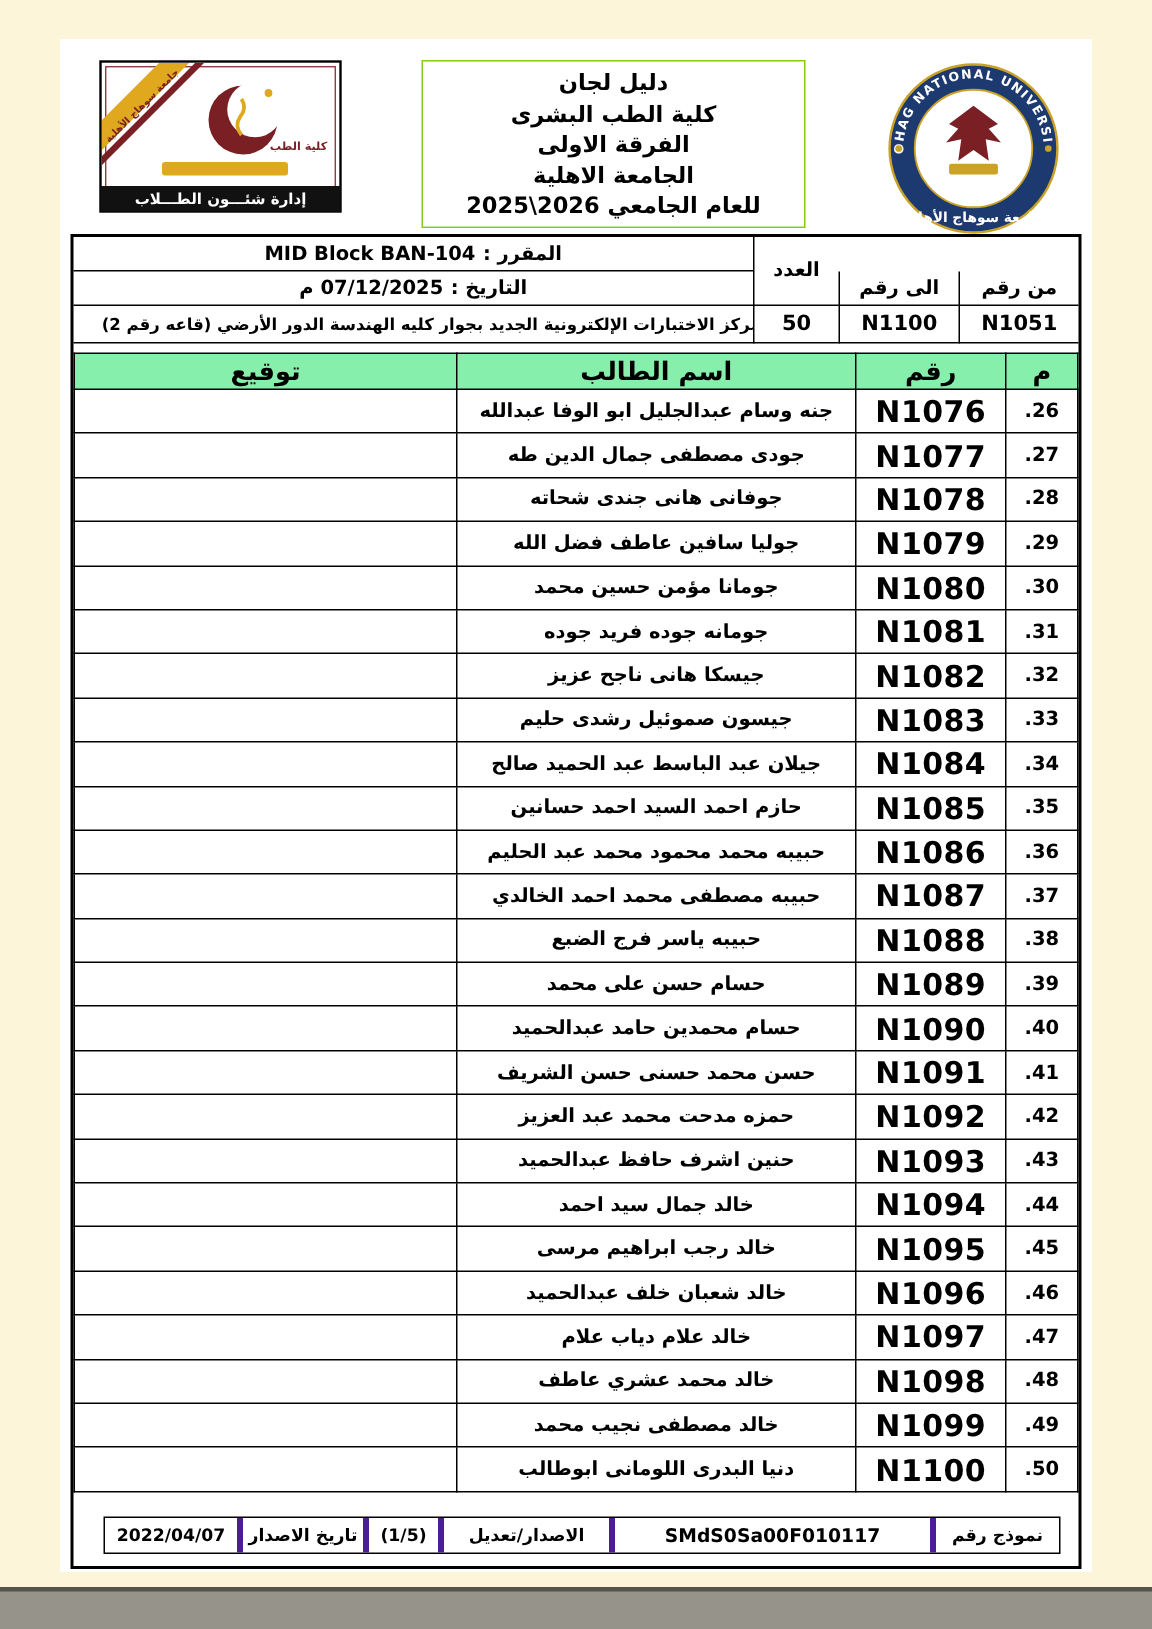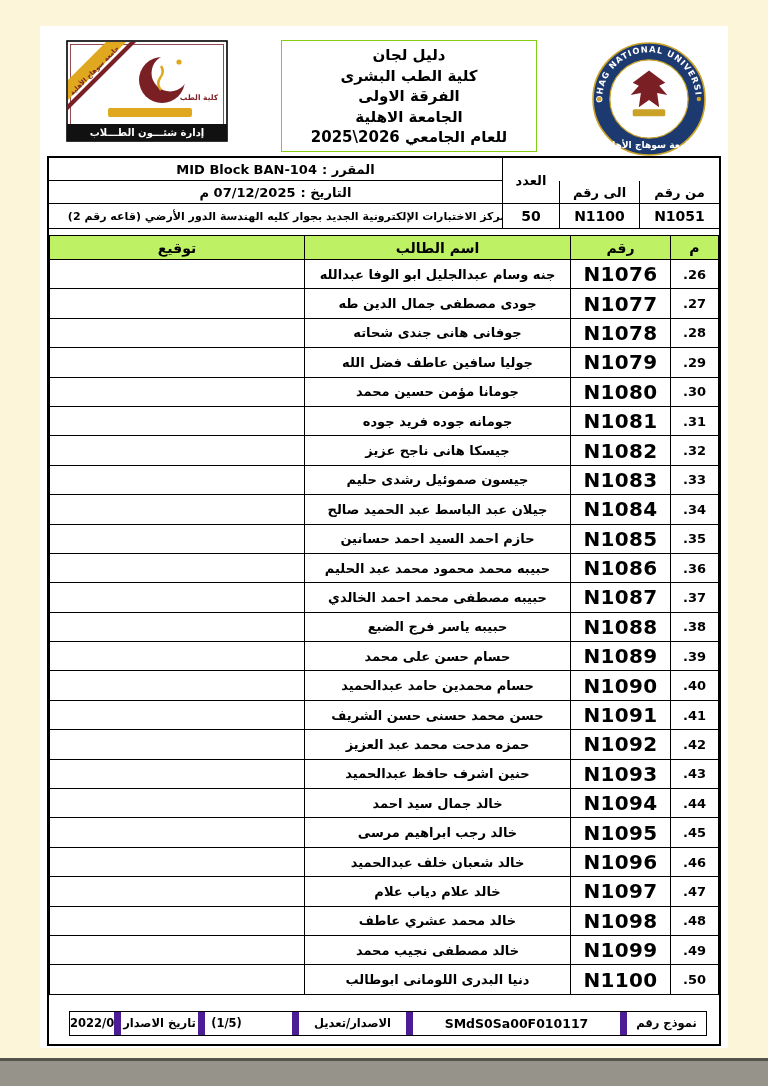--- a/index.html
+++ b/index.html
@@ -100,52 +100,52 @@
     direction:rtl;
     table-layout:fixed;
   }
   .students th, .students td {
     border:1px solid #000;
     text-align:center;
     vertical-align:middle;
     color:#000;
   }
   .students th {
-    background:#bef264;
+    background:#86efac;
     height:24px;
-    font-size:14px;
+    font-size:17px;
     font-weight:bold;
   }
   .students td { height:29.4px; }
   .serial-cell  { direction:ltr; font-weight:bold; font-size:13px; }
   .number-cell  { direction:ltr; font-weight:bold; font-size:20px; letter-spacing:0.3px; }
   .name-cell    { font-weight:bold; font-size:13px; }
 
   
   .footer-row {
     display:flex;
     direction:rtl;
     margin:16px 12px 0 20px;
     border:1px solid #000;
     height:25px;
     font-weight:bold;
     font-size:11.5px;
     line-height:23px;
     color:#000;
   }
   .footer-cell {
-    border-left:7px solid #4c1d95;
+    border-left:4px solid #4c1d95;
     text-align:center;
     white-space:nowrap;
     overflow:hidden;
   }
   .footer-cell:last-child { border-left:none; }
   .fc-form-label  { width:86px; }
   .fc-form-value  { width:214px; font-size:12.5px; }
-  .fc-issue-label { width:114px;margin-left:44px; }
+  .fc-issue-label { width:114px; }
   .fc-issue-value { width:50px; }
   .fc-date-label  { width:84px; }
   .fc-date-value  { width:88px; flex:1; }
 
   svg text { font-family:"DejaVu Sans", sans-serif; }
 </style>
 </head>
 <body>
 
 <div class="page">

